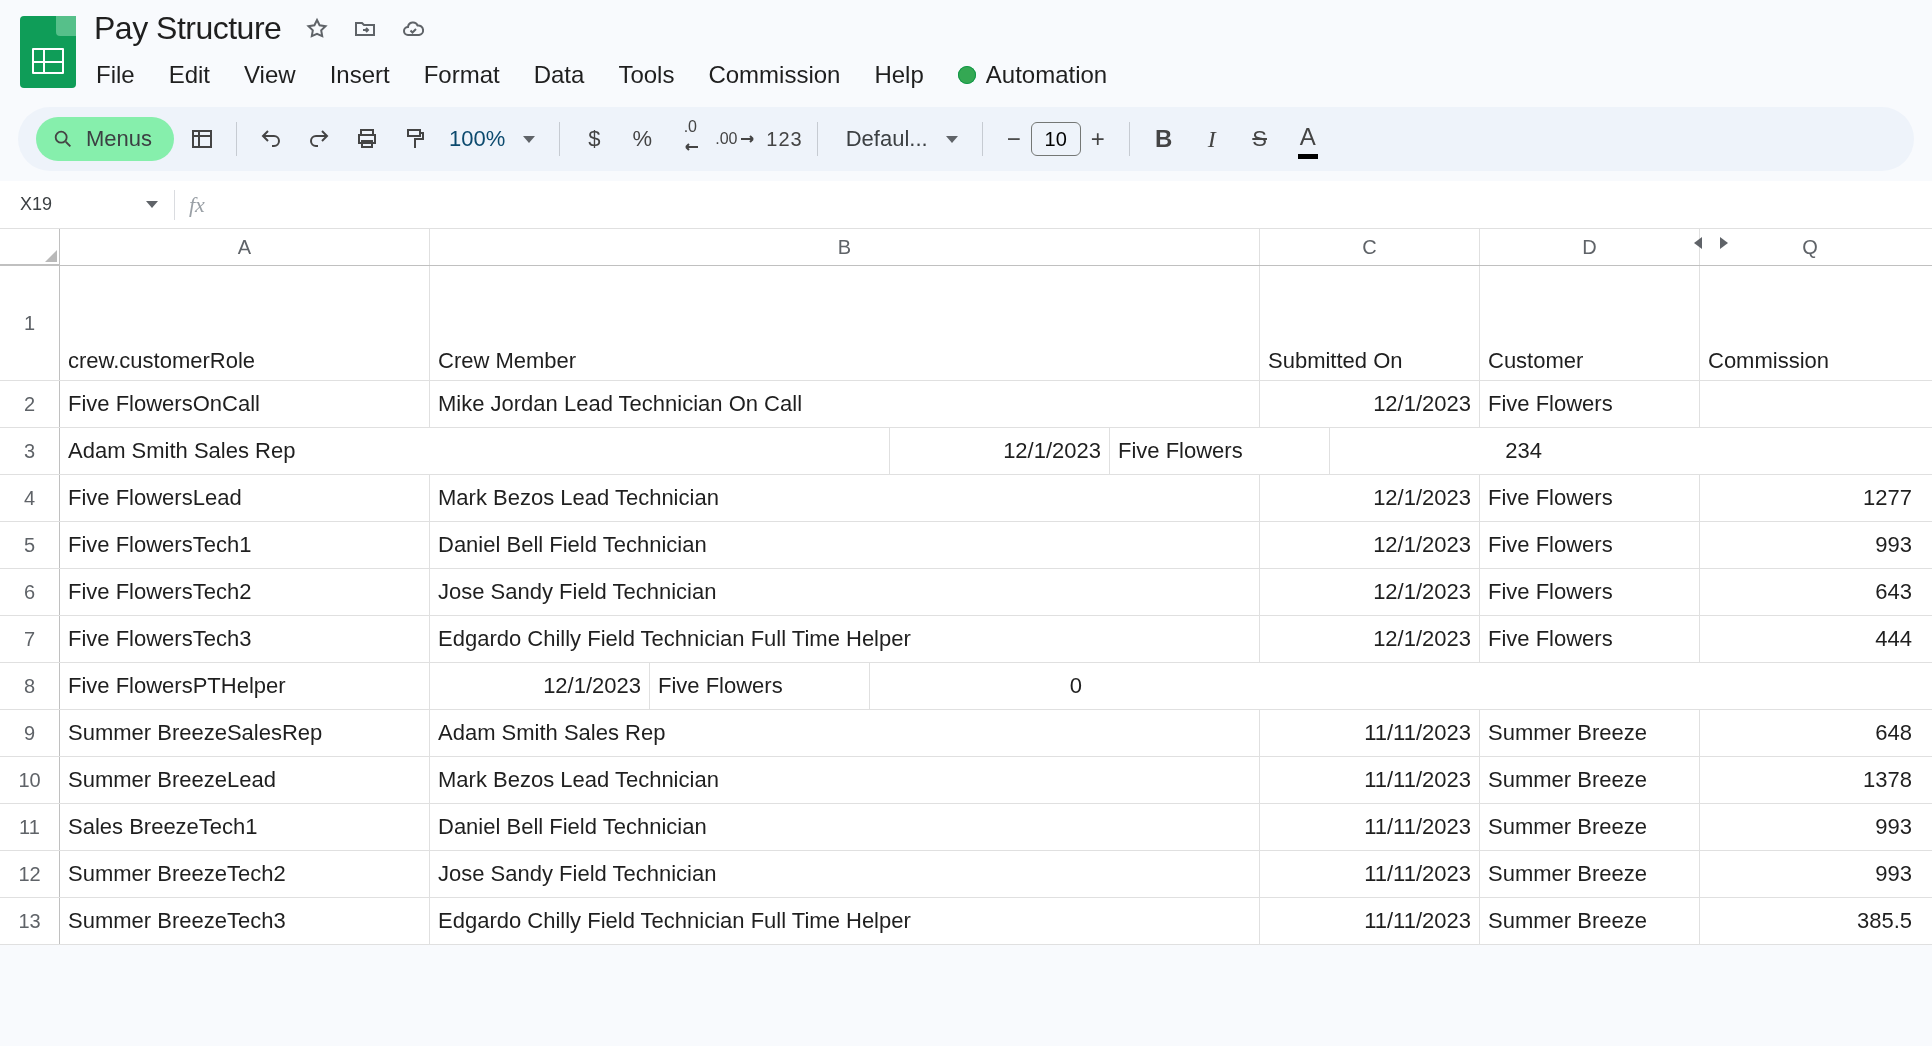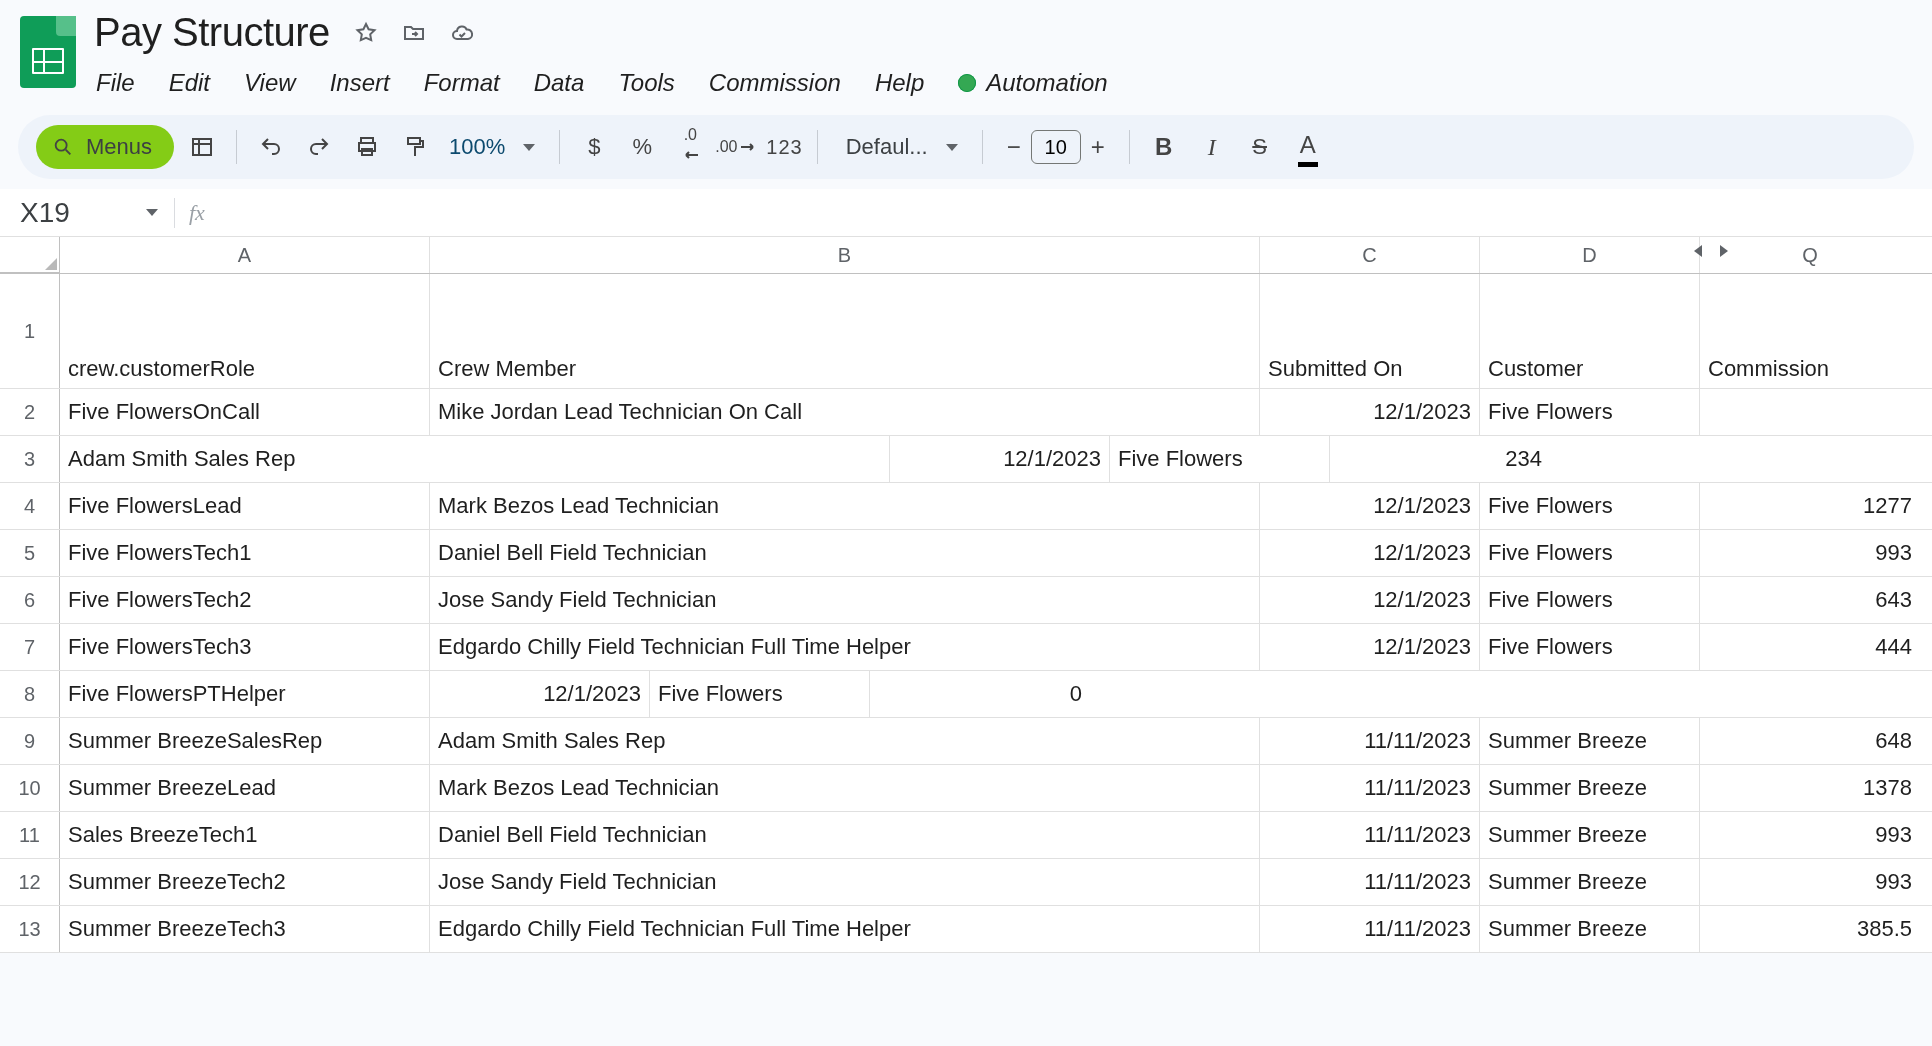--- a/index.html
+++ b/index.html
@@ -18,36 +18,36 @@
   }
   .logo-grid{
     position:absolute; left:12px; right:12px; bottom:14px; height:26px;
     border:2px solid #fff; border-radius:1px;
   }
   .logo-grid::before{content:""; position:absolute; left:0; right:0; top:50%; height:0; border-top:2px solid #fff;}
   .logo-grid::after{content:""; position:absolute; top:0; bottom:0; left:33%; width:0; border-left:2px solid #fff;}
 
   .title-stack { display:flex; flex-direction:column; }
   .title-row { display:flex; align-items:center; gap:24px; }
-  .doc-title { font-size:40px; font-weight:400; color:#1f1f1f; letter-spacing:-0.5px;}
+  .doc-title { font-size:32px; font-weight:400; color:#1f1f1f; letter-spacing:-0.5px;}
   .title-icon { width:24px; height:24px; color:#5f6368; display:inline-flex; align-items:center; justify-content:center;}
   .title-icon svg{width:24px;height:24px;stroke:#5f6368;fill:none;stroke-width:2;}
 
   .menubar { display:flex; gap:30px; font-size:24px; color:#1f1f1f; margin-top:10px; align-items:center;}
-  .menubar .menu-item{ padding:4px 2px; cursor:default;font-style:italic;}
+  .menubar .menu-item{ padding:4px 2px; cursor:default;}
   .auto-dot{ width:18px; height:18px; border-radius:50%; background:#34a853; display:inline-block; margin-right:10px; vertical-align:-1px; box-shadow:0 0 0 1px #109648 inset;}
 
   
   .toolbar {
     margin:14px 18px 0 18px; background:#eef3fa; border-radius:40px;
     height:64px; display:flex; align-items:center; padding:0 18px; gap:8px;
     font-size:22px; color:#444;
   }
   .menus-pill{
-    background:#84cc16; border-radius:30px; height:44px; display:flex; align-items:center;
+    background:#86efac; border-radius:30px; height:44px; display:flex; align-items:center;
     gap:12px; padding:0 22px 0 16px; font-size:22px; color:#3c4043;
   }
   .tb-btn{ width:40px; height:40px; display:flex; align-items:center; justify-content:center; color:#444;}
   .tb-btn svg{width:24px;height:24px;stroke:#444;fill:none;stroke-width:2;}
   .tb-sep{ width:1px; height:34px; background:#c6cbd2; margin:0 6px;}
   .zoom{ font-size:22px; color:#0c4a6e; padding:0 6px;}
   .caret{ width:0;height:0;border-left:6px solid transparent;border-right:6px solid transparent;border-top:7px solid #5f6368; margin:0 10px 0 4px;}
   .num123{ font-size:20px; letter-spacing:1px;}
   .font-sel{ font-size:22px; padding:0 6px 0 14px; color:#3c4043;}
   .font-size-box{
@@ -56,21 +56,21 @@
   .fs-btn{ width:34px;height:34px;display:flex;align-items:center;justify-content:center;font-size:24px;color:#444;}
   .fs-input{ width:50px;height:34px;border:1px solid #747775;border-radius:6px;text-align:center;font-size:20px;background:transparent;}
   .fmt-b{font-weight:700;font-size:24px;}
   .fmt-i{font-style:italic;font-size:24px;font-family:Georgia,serif;}
   .fmt-s{text-decoration:line-through;font-size:22px;}
   .fmt-a{font-size:24px; position:relative; padding-bottom:4px;}
   .fmt-a::after{content:"";position:absolute;left:-2px;right:-2px;bottom:-4px;height:5px;background:#000;}
 
   
   .fxbar{ display:flex; align-items:center; height:48px; border-bottom:1px solid #e0e0e0; background:#fff; margin-top:10px;}
-  .namebox{ width:170px; display:flex; align-items:center; justify-content:space-between; font-size:28px; color:#3c4043; padding:0 12px 0 20px;}
+  .namebox{ width:170px; display:flex; align-items:center; justify-content:space-between; font-size:18px; color:#3c4043; padding:0 12px 0 20px;}
   .fxsep{ width:1px; height:30px; background:#dadce0; margin:0 14px 0 4px;}
   .fx-symbol{ font-style:italic; font-family:Georgia,serif; font-size:22px; color:#9aa0a6;}
 
   
   .grid{ background:#fff; font-size:22px; color:#1f1f1f;}
   .col-headers{ display:flex; border-bottom:1px solid #c0c0c0;}
   .corner{ width:60px; height:36px; background:#fff; border-right:1px solid #c0c0c0; border-bottom:1px solid #c0c0c0; position:relative;}
   .corner::after{content:"";position:absolute;right:2px;bottom:2px;width:0;height:0;border-left:12px solid transparent;border-bottom:12px solid #b9b9b9;}
   .ch{ height:36px; display:flex; align-items:center; justify-content:center; color:#5f6368; font-size:20px; border-right:1px solid #e0e0e0; position:relative; background:#fff;}
   .ch:last-child{border-right:none;}

